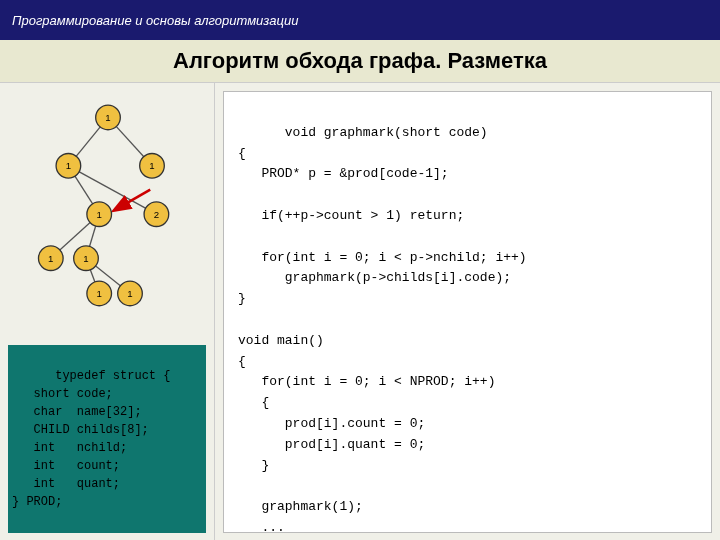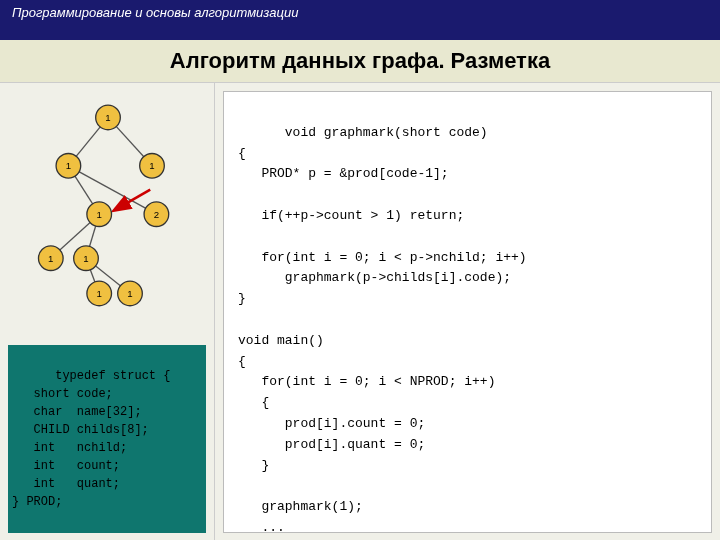--- a/index.html
+++ b/index.html
@@ -13,21 +13,21 @@
 
     
     #header {
       background: #1a1a6e;
       color: #fff;
       padding: 20px 12px;
       font-size: 13px;
       font-style: italic;
       height: 28px;
       display: flex;
-      align-items: flex-end;
+      align-items: center;
     }
 
     
     #title-bar {
       background: #e8e8d0;
       text-align: center;
       padding: 8px 0;
       font-size: 22px;
       font-weight: bold;
       color: #000;
@@ -119,21 +119,21 @@
     }
   </style>
 </head>
 <body>
 
 <div id="header">
   <span>Программирование и основы алгоритмизации</span>
 </div>
 
 <div id="title-bar">
-  <span>Алгоритм данных графа. Разметка</span>
+  <span>Алгоритм обхода графа. Разметка</span>
 </div>
 
 <div id="main-content">
 
   <div id="left-panel">
 
     <div id="graph-area">
       <svg id="graph-svg" viewBox="0 0 200 250">
 
         <line class="edge" x1="100" y1="30" x2="55" y2="85"></line>

